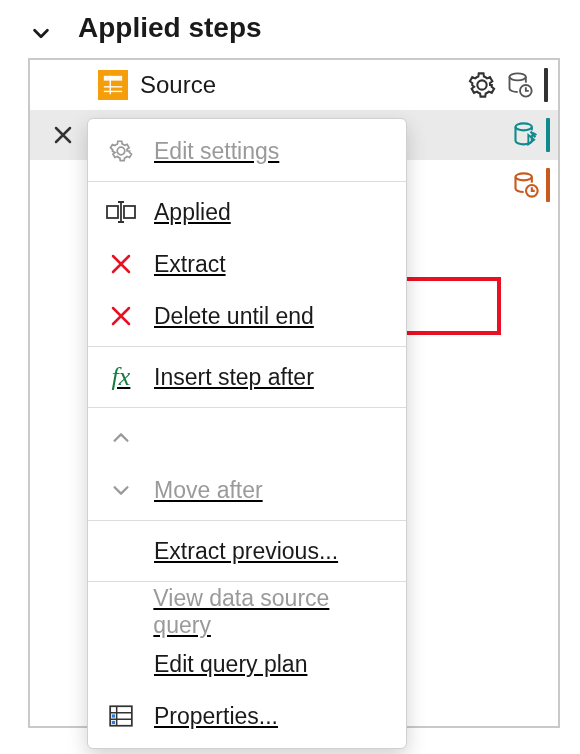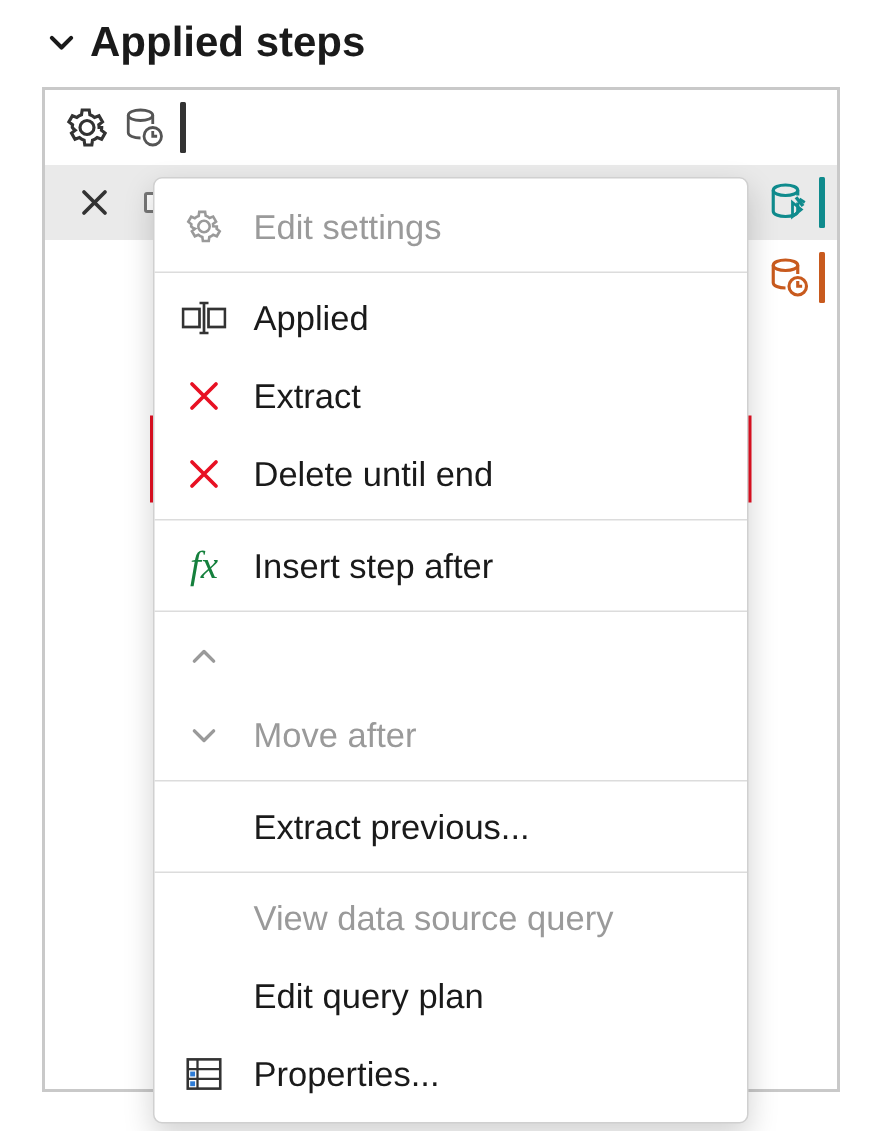--- a/index.html
+++ b/index.html
@@ -10,22 +10,22 @@
     background: #ffffff;
     width: 580px;
     height: 754px;
     overflow: hidden;
   }
   .pane {
     padding: 12px 0 0 0;
   }
   .header {
     display: flex;
-    align-items: center;
-    gap: 8px;
+    align-items: flex-end;
+    gap: 26px;
     padding: 0 20px 8px 30px;
   }
   .header .chev {
     display: inline-flex;
   }
   .header .title {
     font-size: 28px;
     font-weight: 600;
     color: #1a1a1a;
   }
@@ -90,29 +90,30 @@
     margin-left: -2px;
   }
   .right-bar {
     width: 4px;
     height: 34px;
     border-radius: 1px;
   }
   
   .context-menu {
     position: absolute;
-    left: 72px;
+    left: 57px;
     top: 116px;
-    width: 397px;
+    width: 320px;
     background: #ffffff;
     border: 1px solid #d0d0d0;
     border-radius: 6px;
     box-shadow: 0 8px 20px rgba(0,0,0,0.18);
     padding: 6px 0;
     z-index: 10;
+    text-decoration: underline;
   }
   .menu-item {
     display: flex;
     align-items: center;
     height: 52px;
     padding: 0 18px;
     gap: 18px;
     font-size: 23px;
     color: #1a1a1a;
     cursor: pointer;
@@ -160,20 +161,34 @@
       <svg width="22" height="22" viewBox="0 0 24 24">
           <path d="M5 9 L12 16 L19 9" fill="none" stroke="#1a1a1a" stroke-width="3" stroke-linecap="round" stroke-linejoin="round"></path>
         </svg>
     </span>
     <span class="title">Applied steps</span>
   </div>
 
   <div class="list-wrap">
 
     <div class="step-row">
+      <div class="left">
+        <span style="width:42px;"></span>
+        <span class="icon tbl-icon">
+          <svg width="22" height="22" viewBox="0 0 24 24">
+            <rect x="2" y="2" width="20" height="20" fill="#f59e0b"></rect>
+            <rect x="2" y="2" width="20" height="6" fill="#ffffff" opacity="0.95"></rect>
+            <line x1="2" y1="8" x2="22" y2="8" stroke="#f59e0b" stroke-width="1.5"></line>
+            <line x1="2" y1="14" x2="22" y2="14" stroke="#ffffff" stroke-width="1.5"></line>
+            <line x1="2" y1="19" x2="22" y2="19" stroke="#ffffff" stroke-width="1.5"></line>
+            <line x1="9" y1="2" x2="9" y2="22" stroke="#ffffff" stroke-width="1.5"></line>
+          </svg>
+        </span>
+        <span class="step-label">Source</span>
+      </div>
       <div class="row-icons">
         <span class="icon">
           <svg width="28" height="28" viewBox="0 0 24 24">
               <path fill="none" stroke="#333" stroke-width="1.8" d="M12 8a4 4 0 1 0 0 8 4 4 0 0 0 0-8zm8.4 4c0 .6-.05 1.1-.15 1.6l2.1 1.6-2 3.5-2.5-1a8 8 0 0 1-2.7 1.6l-.4 2.7h-4l-.4-2.7a8 8 0 0 1-2.7-1.6l-2.5 1-2-3.5 2.1-1.6A8.5 8.5 0 0 1 3.6 12c0-.6.05-1.1.15-1.6L1.65 8.8l2-3.5 2.5 1a8 8 0 0 1 2.7-1.6L9.25 2h4l.4 2.7a8 8 0 0 1 2.7 1.6l2.5-1 2 3.5-2.1 1.6c.1.5.15 1 .15 1.6z"></path>
             </svg>
         </span>
         <span class="icon">
           <svg width="28" height="28" viewBox="0 0 24 24">
             <ellipse cx="10" cy="5" rx="7" ry="3" fill="none" stroke="#555" stroke-width="1.6"></ellipse>
             <path d="M3 5v10c0 1.7 3.1 3 7 3" fill="none" stroke="#555" stroke-width="1.6"></path>

